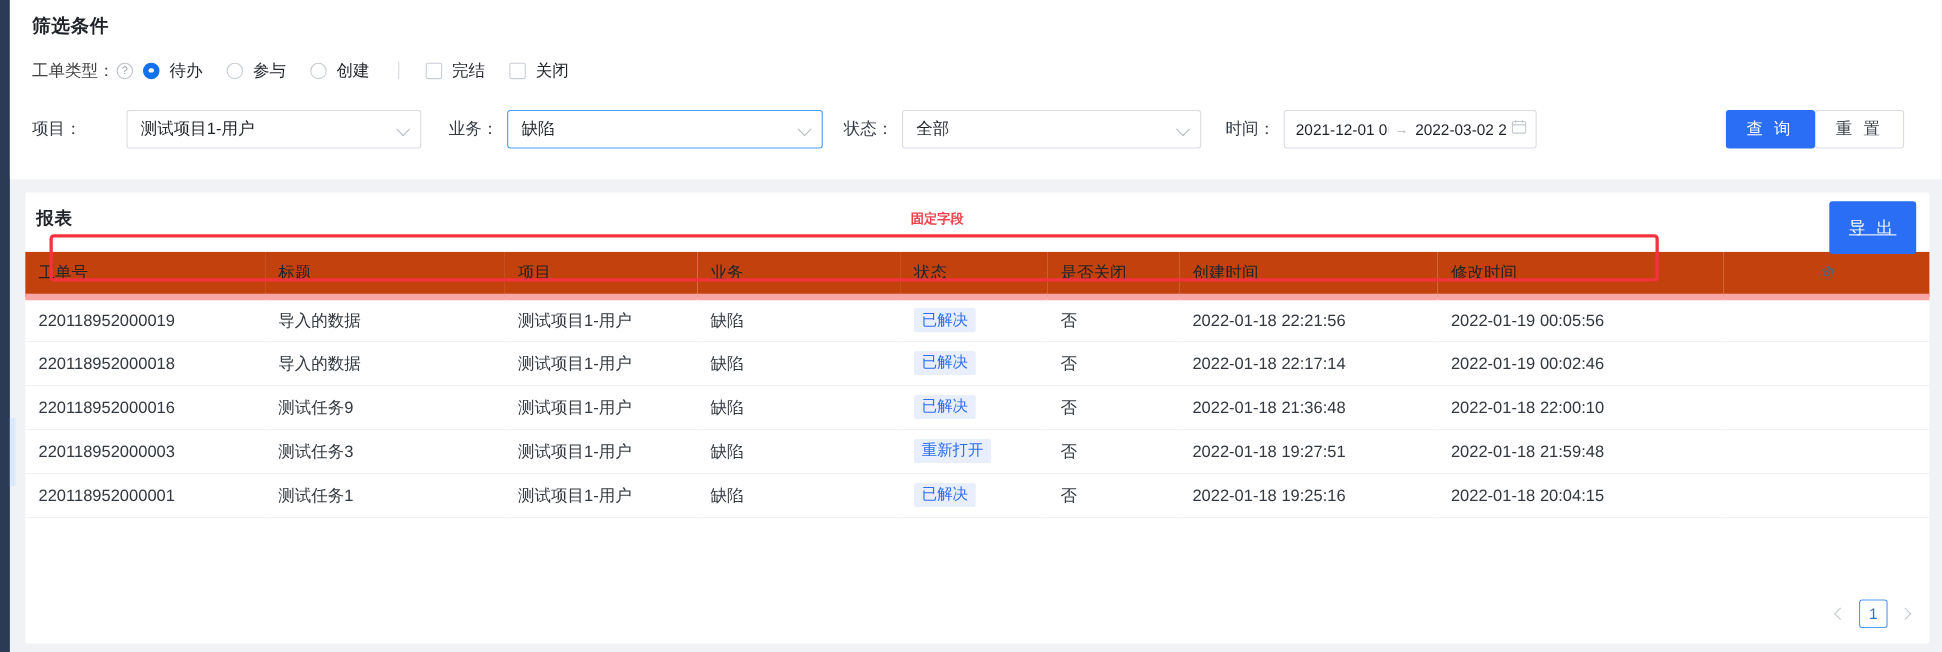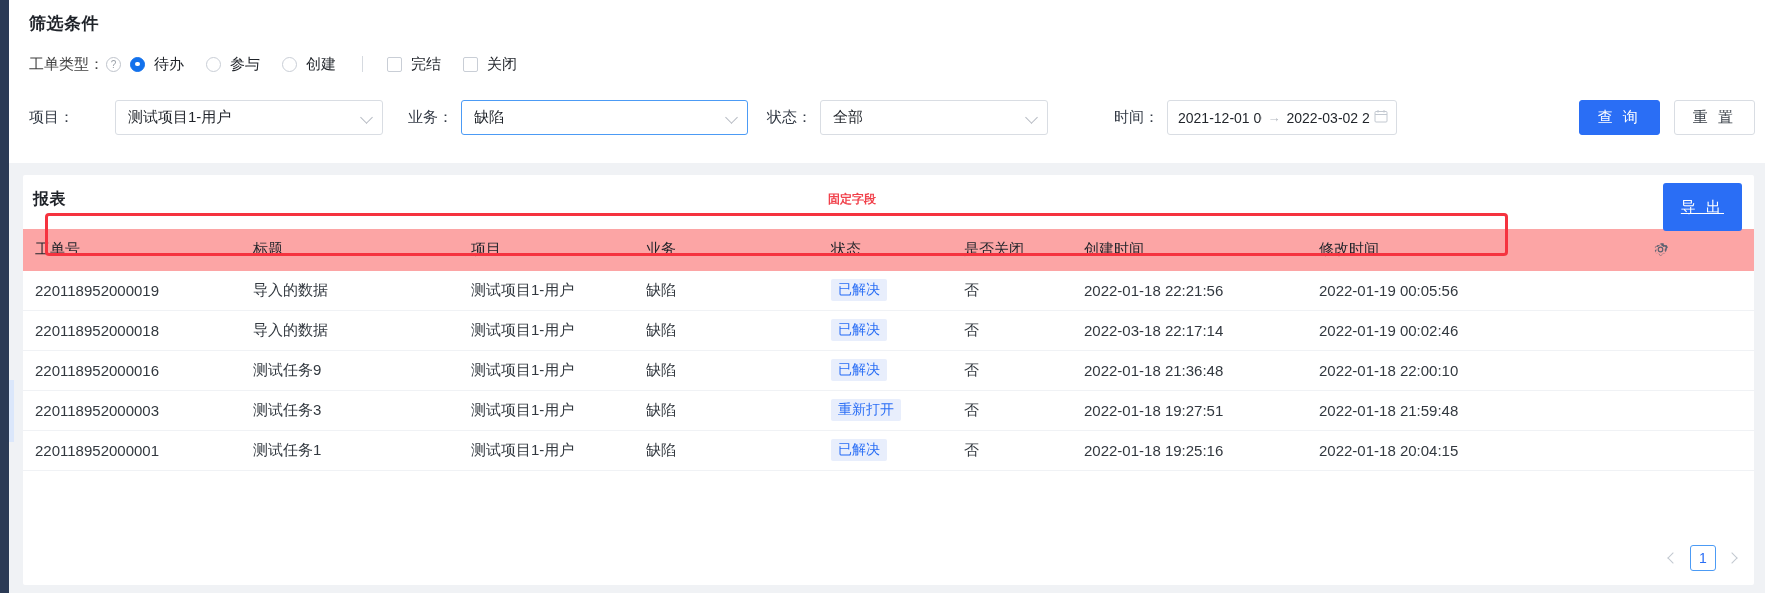--- a/index.html
+++ b/index.html
@@ -122,23 +122,23 @@
   }
   .export-btn {
     position: absolute; right: 12px; top: 8px;
     background: #2a6ef5; color: #fff; border-radius: 3px;
     height: 48px; padding: 0 18px; font-size: 15px; letter-spacing: 3px;
     display: inline-flex; align-items: center; justify-content: center; cursor: pointer; text-decoration: underline;
   }
 
   table.grid { width: 100%; border-collapse: collapse; table-layout: fixed; }
   table.grid thead th {
-    background: #fca5a5; text-align: left;
+    background: #c2410c; text-align: left;
     font-size: 15px; font-weight: normal; color: #1f2329;
-    height: 41px; padding: 0 0 0 12px; border-bottom: 1px solid #fca5a5;
+    height: 41px; padding: 0 0 0 12px; border-bottom: 6px solid #fca5a5;
   }
   table.grid tbody td {
     font-size: 15px; color: #32383f; height: 40px;
     padding: 0 0 0 12px; border-bottom: 1px solid #f0f2f5; white-space: nowrap;
   }
   table.grid tbody tr:last-child td { border-bottom: 1px solid #f0f2f5; }
   .badge {
     display: inline-block; padding: 2px 7px; border-radius: 2px;
     font-size: 14px; background: #e8eefc; color: #2a6ef5;
   }
@@ -230,21 +230,21 @@
       <div class="field" style="left:379px; top:0;">
         <span class="fld-label">业务：</span>
         <div class="select-box focused" style="width:287px;">
           <span class="select-val">缺陷</span>
           <span class="chev"></span>
         </div>
       </div>
 
       <div class="field" style="left:738px; top:0;">
         <span class="fld-label">状态：</span>
-        <div class="select-box" style="width:228px;gap:48px;">
+        <div class="select-box" style="width:272px;gap:48px;">
           <span class="select-val">全部</span>
           <span class="chev"></span>
         </div>
       </div>
 
       <div class="field" style="left:1085px; top:0;">
         <span class="fld-label">时间：</span>
         <div class="date-box">
           <span class="date-seg">2021-12-01 00:00:0</span>
           <span class="date-arrow">→</span>
@@ -253,21 +253,21 @@
             <svg width="14" height="14" viewBox="0 0 14 14">
               <rect x="1" y="2.5" width="12" height="10.5" rx="1" fill="none" stroke="#c2c8d0" stroke-width="1"></rect>
               <line x1="1" y1="5.5" x2="13" y2="5.5" stroke="#c2c8d0" stroke-width="1"></line>
               <line x1="4" y1="1" x2="4" y2="3.6" stroke="#c2c8d0" stroke-width="1"></line>
               <line x1="10" y1="1" x2="10" y2="3.6" stroke="#c2c8d0" stroke-width="1"></line>
             </svg>
           </span>
         </div>
       </div>
 
-      <div style="position:absolute; right:10px; top:0; display:flex; gap:14px;">
+      <div style="position:absolute; right:34px; top:0; display:flex; ">
         <div class="btn btn-primary">查 询</div>
         <div class="btn btn-default">重 置</div>
       </div>
 
     </div>
   </div>
 
   <div class="report-card">
 
     <div class="report-head">
@@ -326,21 +326,21 @@
         </tr>
         <tr>
           <td>220118952000018</td>
           <td>导入的数据</td>
           <td>测试项目1-用户</td>
           <td>缺陷</td>
           <td>
             <span class="badge">已解决</span>
           </td>
           <td>否</td>
-          <td>2022-03-18 22:17:14</td>
+          <td>2022-01-18 22:17:14</td>
           <td>2022-01-19 00:02:46</td>
           <td></td>
         </tr>
         <tr>
           <td>220118952000016</td>
           <td>测试任务9</td>
           <td>测试项目1-用户</td>
           <td>缺陷</td>
           <td>
             <span class="badge">已解决</span>

